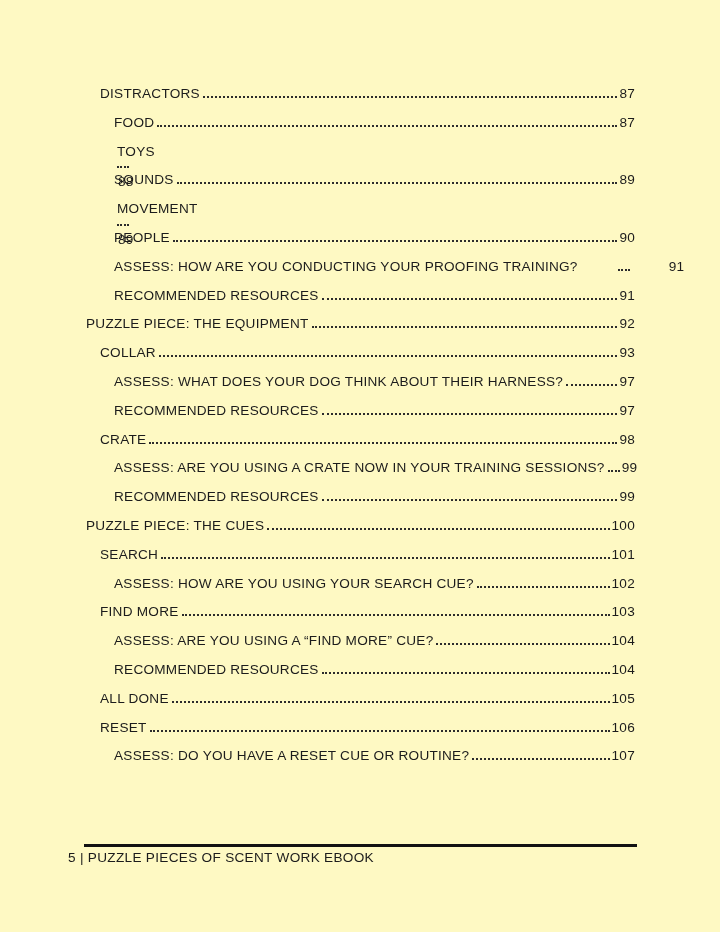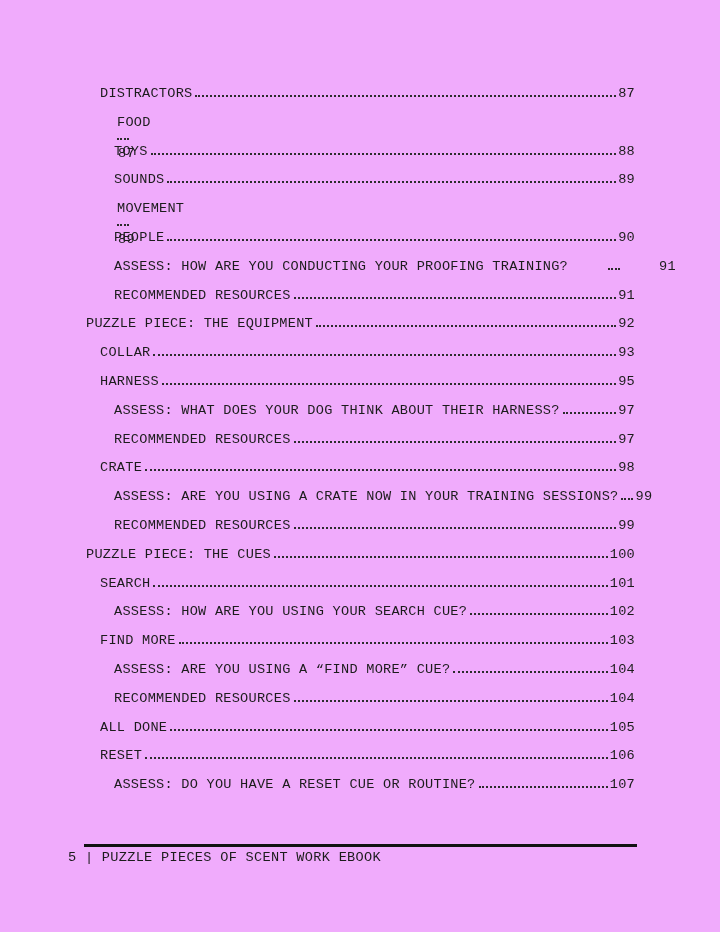--- a/index.html
+++ b/index.html
@@ -11,22 +11,21 @@
     width: 720px;
     height: 932px;
     position: relative;
     overflow: hidden;
     font-family: "Liberation Sans", sans-serif;
     color: #1c1c1c;
   }
   .page {
     position: absolute;
     inset: 0;
-    background: #f0abfc;
-    font-family: Liberation Mono, monospace;
+    background: #fef9c3;
   }
   .toc {
     position: absolute;
     left: 86px;
     top: 80px;
     width: 549px;
   }
   .toc-row {
     display: flex;
     align-items: baseline;
@@ -76,26 +75,26 @@
 <body>
 
 <div class="page">
 
   <div class="toc" id="toc-list">
       <div class="toc-row" style="padding-left: 14px;">
       <span class="label">DISTRACTORS</span>
       <span class="leader"></span>
       <span class="pagenum">87</span>
     </div>
+      <div class="toc-row" style="padding-left: 28px;">
+      <span class="label">FOOD</span>
+      <span class="leader"></span>
+      <span class="pagenum">87</span>
+    </div>
       <div class="toc-row" style="padding-left: 28px; flex-direction: column;">
-      <span class="label">FOOD</span>
-      <span class="leader"></span>
-      <span class="pagenum">87</span>
-    </div>
-      <div class="toc-row" style="padding-left: 28px;">
       <span class="label">TOYS</span>
       <span class="leader"></span>
       <span class="pagenum">88</span>
     </div>
       <div class="toc-row" style="padding-left: 28px;">
       <span class="label">SOUNDS</span>
       <span class="leader"></span>
       <span class="pagenum">89</span>
     </div>
       <div class="toc-row" style="padding-left: 28px; flex-direction: column;">
@@ -121,25 +120,20 @@
       <div class="toc-row" style="padding-left: 0px;">
       <span class="label">PUZZLE PIECE: THE EQUIPMENT</span>
       <span class="leader"></span>
       <span class="pagenum">92</span>
     </div>
       <div class="toc-row" style="padding-left: 14px; justify-content: center;">
       <span class="label">COLLAR</span>
       <span class="leader"></span>
       <span class="pagenum">93</span>
     </div>
-      <div class="toc-row" style="padding-left: 14px;">
-      <span class="label">HARNESS</span>
-      <span class="leader"></span>
-      <span class="pagenum">95</span>
-    </div>
       <div class="toc-row" style="padding-left: 28px;">
       <span class="label">ASSESS: WHAT DOES YOUR DOG THINK ABOUT THEIR HARNESS?</span>
       <span class="leader"></span>
       <span class="pagenum">97</span>
     </div>
       <div class="toc-row" style="padding-left: 28px;">
       <span class="label">RECOMMENDED RESOURCES</span>
       <span class="leader"></span>
       <span class="pagenum">97</span>
     </div>

